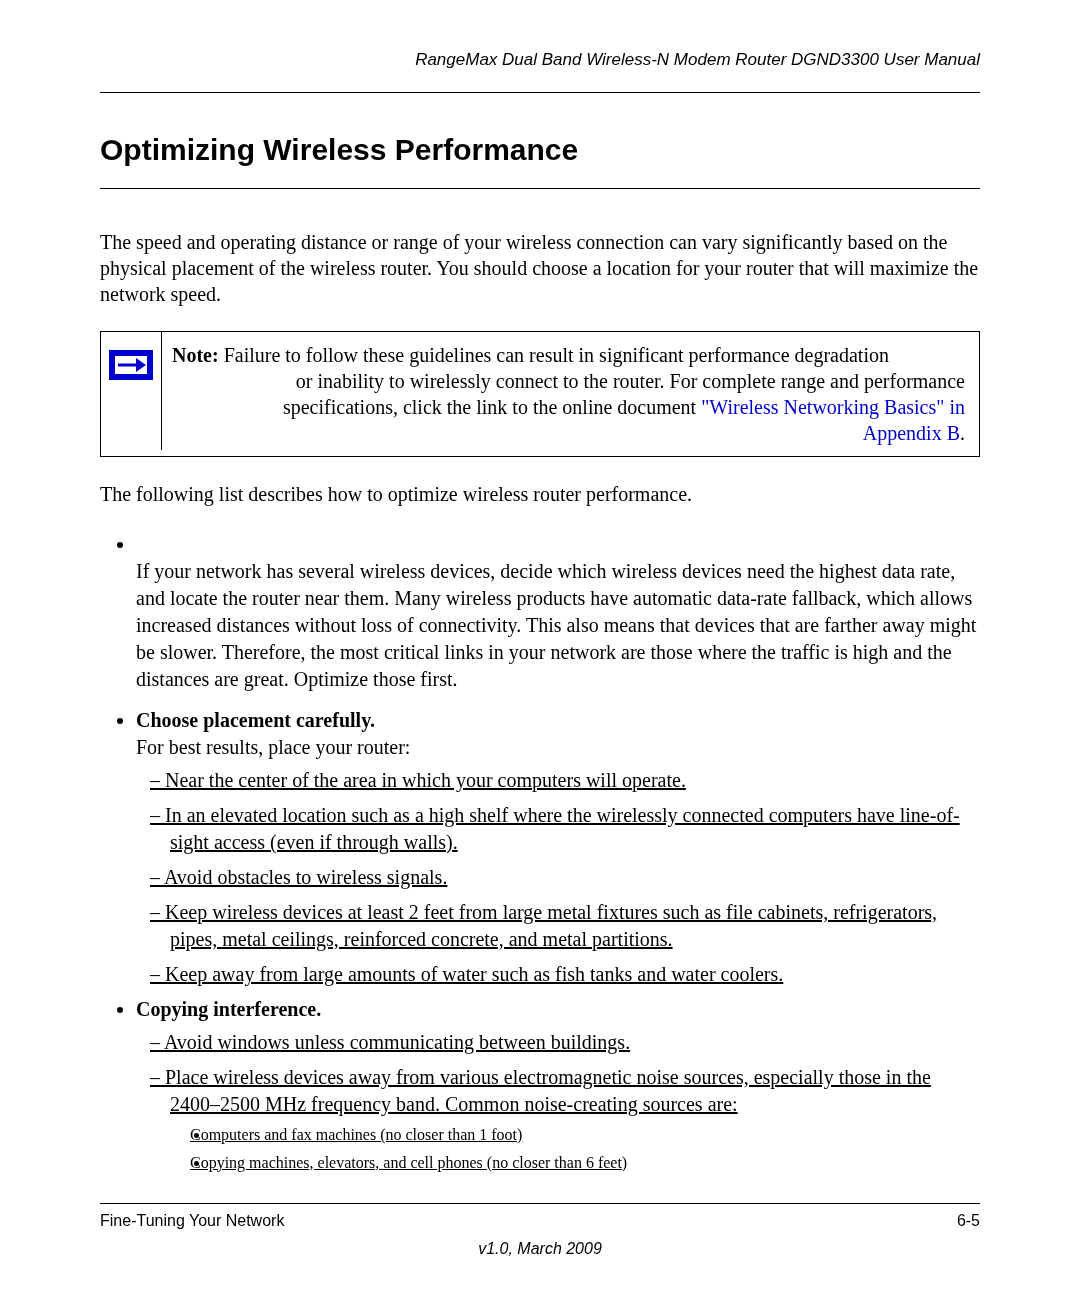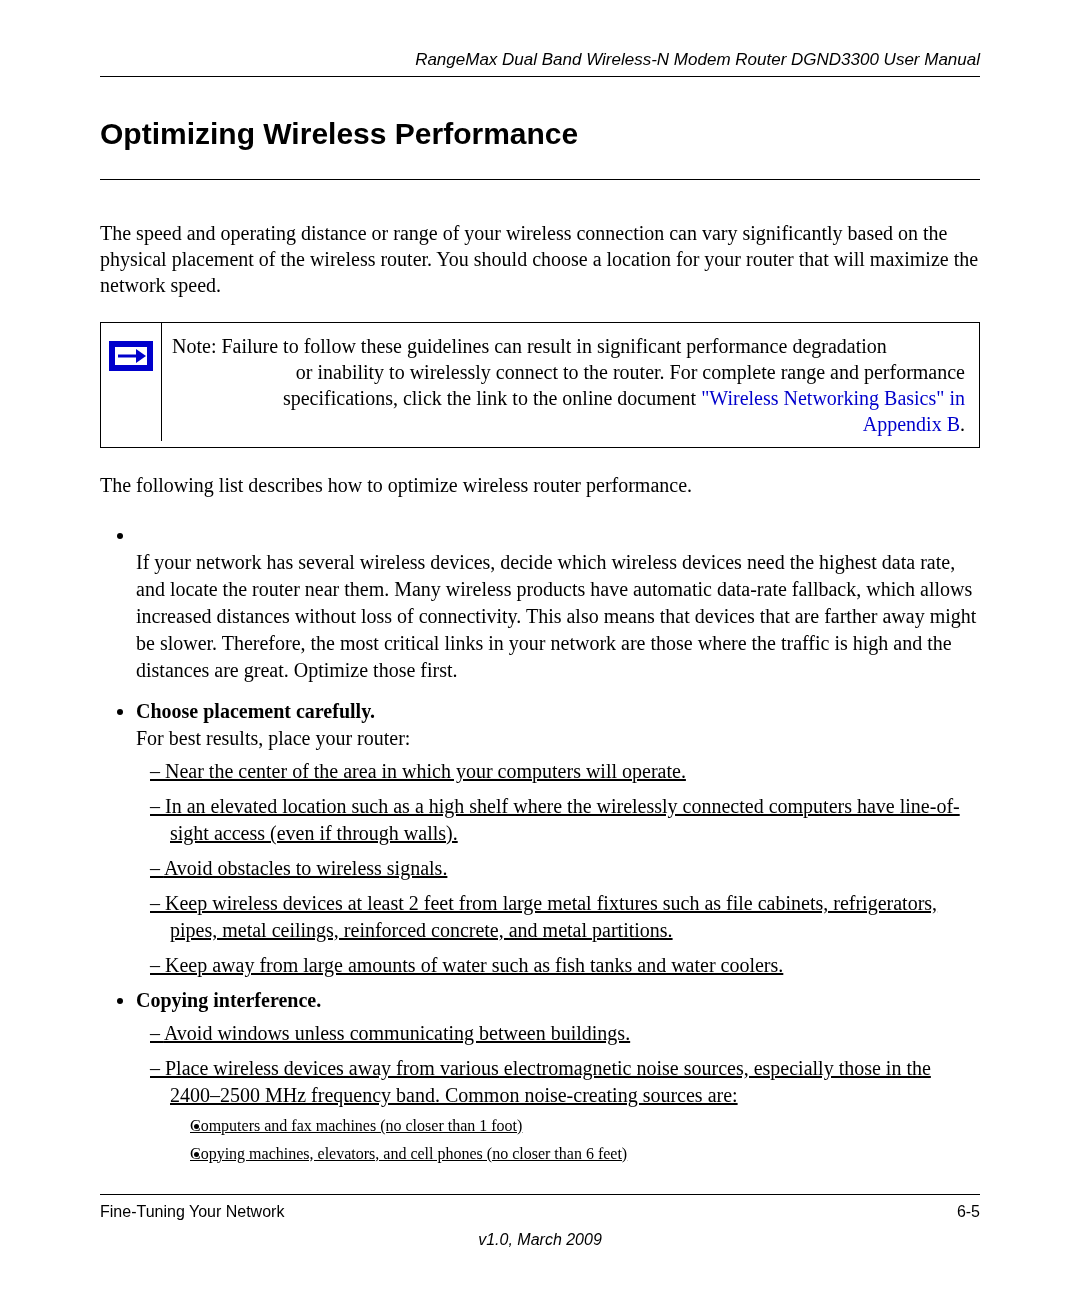--- a/index.html
+++ b/index.html
@@ -15,29 +15,29 @@
     box-sizing: border-box;
     padding: 50px 100px 40px 100px;
     position: relative;
   }
   .header {
     text-align: right;
     font-style: italic;
     font-family: Arial, Helvetica, sans-serif;
     font-size: 17px;
     border-bottom: 1px solid #000;
-    padding-bottom: 6px;
+    padding-bottom: 22px;
     margin-bottom: 40px;
   }
   .section-title {
     font-family: Arial, Helvetica, sans-serif;
     font-weight: bold;
     font-size: 30px;
     border-bottom: 1.5px solid #000;
-    padding-bottom: 28px;
+    padding-bottom: 21px;
     margin-bottom: 40px;
   }
   .body-text {
     font-size: 20px;
     line-height: 1.3;
     margin-bottom: 24px;
   }
   .note-box {
     border: 1px solid #000;
     display: flex;
@@ -150,21 +150,21 @@
     <div class="note-icon-cell">
       <div class="note-icon">
         <svg width="34" height="20" viewBox="0 0 34 20">
           <rect x="1" y="1" width="32" height="18" fill="#fff"></rect>
           <line x1="4" y1="10" x2="24" y2="10" stroke="#0000cc" stroke-width="3"></line>
           <polygon points="22,3 32,10 22,17" fill="#0000cc"></polygon>
         </svg>
       </div>
     </div>
     <div class="note-text-cell">
-      <span style="font-weight:normal">Note:</span><span> Failure to follow these guidelines can result in significant performance degradation</span>
+      <span style="font-weight:bold">Note:</span><span> Failure to follow these guidelines can result in significant performance degradation</span>
       <div class="ind">or inability to wirelessly connect to the router. For complete range and performance specifications, click the link to the online document <span class="note-link"><span>"Wireless Networking Basics" in Appendix B</span></span><span>.</span></div>
     </div>
   </div>
 
   <div class="body-text">The following list describes how to optimize wireless router performance.</div>
 
   <ul class="outer">
     <li class="spaced">
       <br>
       <span>If your network has several wireless devices, decide which wireless devices need the highest data rate, and locate the router near them. Many wireless products have automatic data-rate fallback, which allows increased distances without loss of connectivity. This also means that devices that are farther away might be slower. Therefore, the most critical links in your network are those where the traffic is high and the distances are great. Optimize those first.</span>

